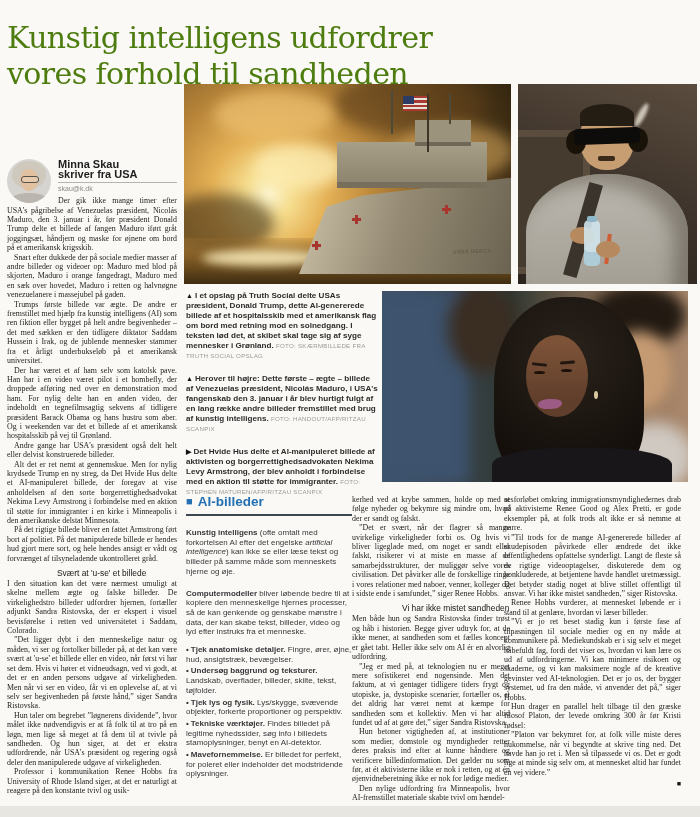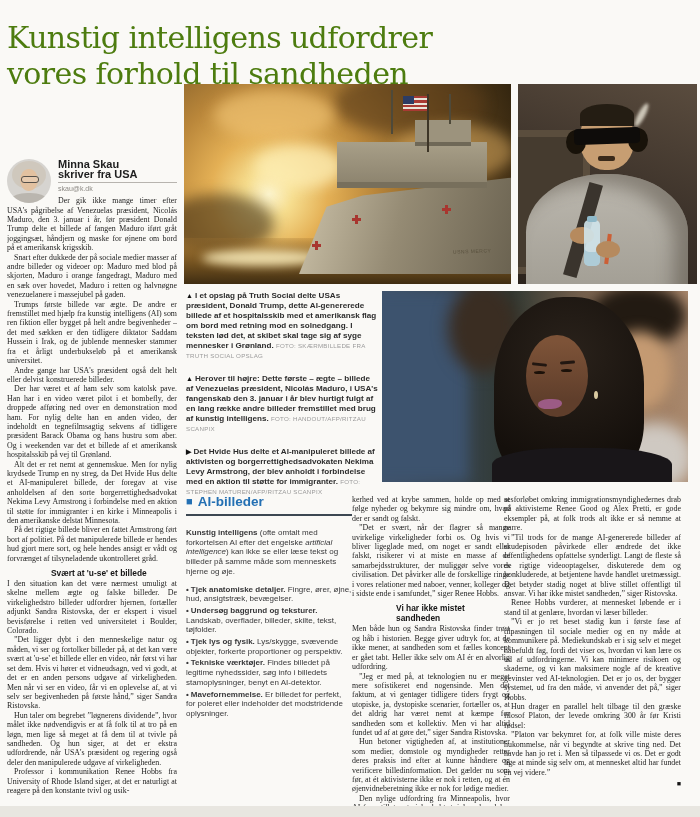--- a/index.html
+++ b/index.html
@@ -27,21 +27,21 @@
   .byline-text{margin-left:51px;padding-top:3px;}
   .byline-name,.byline-role{font-family:"Liberation Sans",sans-serif;font-weight:700;
     font-size:11px;line-height:9.6px;color:#1e1e1e;}
   .byline-rule{border-top:1px solid #b7b4af;margin:3px 0 2px 0;}
   .byline-email{font-family:"Liberation Sans",sans-serif;font-size:7px;color:#8d8a85;}
 
   .body-p{margin:0;font-size:7.9px;line-height:9.4px;color:#1d1d1d;text-align:justify;
     text-indent:7px;hyphens:auto;}
   .body-p.noind{text-indent:0;}
   .first-p{margin-top:4px;}
-  .subhead{margin:5px 0 1px 0;font-family:"Liberation Sans",sans-serif;font-weight:700;
+  .subhead{margin:5px 0 1px 6px;font-family:"Liberation Sans",sans-serif;font-weight:400;
     font-size:8.4px;line-height:10px;color:#161616;padding-left:44px;}
 
   
   figure{margin:0;padding:0;position:absolute;overflow:hidden;}
   .fig-ship{left:184px;top:84px;width:327px;height:200px;
     background:radial-gradient(circle at 26% 55%,#fdf6d0 0%,#f6dd8e 9%,#e4b055 22%,#b9863a 40%,#7d5a26 64%,#4a3517 86%,#33250f 100%);}
   .cloud{position:absolute;border-radius:50%;filter:blur(7px);}
   .c1{left:30px;top:6px;width:120px;height:50px;background:rgba(235,190,110,.75);}
   .c2{left:150px;top:-10px;width:150px;height:60px;background:rgba(90,60,25,.6);}
   .c3{left:-20px;top:110px;width:110px;height:60px;background:rgba(50,35,15,.55);}
@@ -163,26 +163,26 @@
     </div>
     <div class="byline-text">
       <div class="byline-name">Minna Skau</div>
       <div class="byline-role">skriver fra USA</div>
       <div class="byline-rule"></div>
       <div class="byline-email">skau@k.dk</div>
     </div>
     <p class="body-p noind first-p">Der gik ikke mange timer efter USA's pågribelse af Venezuelas præsident, Nicolás Maduro, den 3. januar i år, før præsident Donald Trump delte et billede af fangen Maduro iført gråt joggingsæt, håndjern og maske for øjnene om bord på et amerikansk krigsskib.</p>
     <p class="body-p">Snart efter dukkede der på sociale medier masser af andre billeder og videoer op: Maduro med blod på skjorten, Maduro i orange fangedragt, Maduro med en sæk over hovedet, Maduro i retten og halvnøgne venezuelanere i massejubel på gaden.</p>
     <p class="body-p">Trumps første billede var ægte. De andre er fremstillet med hjælp fra kunstig intelligens (AI) som ren fiktion eller bygget på helt andre begivenheder – det med sækken er den tidligere diktator Saddam Hussein i Irak, og de jublende mennesker stammer fra et årligt underbukseløb på et amerikansk universitet.</p>
+    <p class="body-p">Der har været et af ham selv som katolsk pave. Han har i en video været pilot i et bombefly, der droppede afføring ned over en demonstration mod ham. For nylig delte han en anden video, der indeholdt en tegnefilmsagtig sekvens af tidligere præsident Barack Obama og hans hustru som aber. Og i weekenden var det et billede af et amerikansk hospitalsskib på vej til Grønland.</p>
     <p class="body-p">Andre gange har USA's præsident også delt helt eller delvist konstruerede billeder.</p>
-    <p class="body-p">Der har været et af ham selv som katolsk pave. Han har i en video været pilot i et bombefly, der droppede afføring ned over en demonstration mod ham. For nylig delte han en anden video, der indeholdt en tegnefilmsagtig sekvens af tidligere præsident Barack Obama og hans hustru som aber. Og i weekenden var det et billede af et amerikansk hospitalsskib på vej til Grønland.</p>
     <p class="body-p">Alt det er ret nemt at gennemskue. Men for nylig krydsede Trump en ny streg, da Det Hvide Hus delte et AI-manipuleret billede, der foregav at vise anholdelsen af den sorte borgerrettighedsadvokat Nekima Levy Armstrong i forbindelse med en aktion til støtte for immigranter i en kirke i Minneapolis i den amerikanske delstat Minnesota.</p>
     <p class="body-p">På det rigtige billede bliver en fattet Armstrong ført bort af politiet. På det manipulerede billede er hendes hud gjort mere sort, og hele hendes ansigt er vådt og forvrænget af tilsyneladende ukontrolleret gråd.</p>
     <h3 class="subhead">Svært at 'u-se' et billede</h3>
-    <p class="body-p noind">I den situation kan det være nærmest umuligt at skelne mellem ægte og falske billeder. De virkelighedstro billeder udfordrer hjernen, fortæller adjunkt Sandra Ristovska, der er ekspert i visuel bevisførelse i retten ved universitetet i Boulder, Colorado.</p>
+    <p class="body-p noind">I den situation kan det være nærmest umuligt at skelne mellem ægte og falske billeder. De virkelighedstro billeder udfordrer hjernen, fortæller adjunkt Sandra Ristovska, der er ekspert i visuel bevisførelse i retten ved universitetet i Saddam, Colorado.</p>
     <p class="body-p">”Det ligger dybt i den menneskelige natur og måden, vi ser og fortolker billeder på, at det kan være svært at 'u-se' et billede eller en video, når først vi har set dem. Hvis vi hører et vidneudsagn, ved vi godt, at det er en anden persons udgave af virkeligheden. Men når vi ser en video, får vi en oplevelse af, at vi selv ser begivenheden på første hånd,” siger Sandra Ristovska.</p>
     <p class="body-p">Hun taler om begrebet ”løgnerens dividende”, hvor målet ikke nødvendigvis er at få folk til at tro på en løgn, men lige så meget at få dem til at tvivle på sandheden. Og hun siger, at det er ekstra udfordrende, når USA's præsident og regering også deler den manipulerede udgave af virkeligheden.</p>
     <p class="body-p">Professor i kommunikation Renee Hobbs fra University of Rhode Island siger, at det er naturligt at reagere på den konstante tvivl og usik-</p>
   </div>
 
   <figure class="fig-ship">
     <div class="cloud c2"></div>
     <div class="cloud c1"></div>
     <div class="cloud c4"></div>
     <div class="cloud c3"></div>
@@ -260,20 +260,23 @@
 
   <aside class="factbox">
     <div class="fb-head">
       <span class="fb-square">■</span>
       <span>AI-billeder</span>
     </div>
     <div class="fb-rule"></div>
     <p class="fb-p">
       <span class="lead">Kunstig intelligens</span><span> (ofte omtalt med forkortelsen AI efter det engelske </span><span class="it">artificial intelligence</span><span>) kan ikke se eller læse tekst og billeder på samme måde som menneskets hjerne og øje.</span>
     </p>
+    <p class="fb-p">
+      <span class="lead">Computermodeller</span><span> bliver løbende bedre til at kopiere den menneskelige hjernes processer, så de kan genkende og genskabe mønstre i data, der kan skabe tekst, billeder, video og lyd efter instruks fra et menneske.</span>
+    </p>
     <p class="fb-li">
       <span class="dot">•</span><span class="term">Tjek anatomiske detaljer.</span><span> Fingre, ører, øjne, hud, ansigtstræk, bevægelser.</span>
     </p>
     <p class="fb-li">
       <span class="dot">•</span><span class="term">Undersøg baggrund og teksturer.</span><span> Landskab, overflader, billeder, skilte, tekst, tøjfolder.</span>
     </p>
     <p class="fb-li">
       <span class="dot">•</span><span class="term">Tjek lys og fysik.</span><span> Lys/skygge, svævende objekter, forkerte proportioner og perspektiv.</span>
     </p>
     <p class="fb-li">

